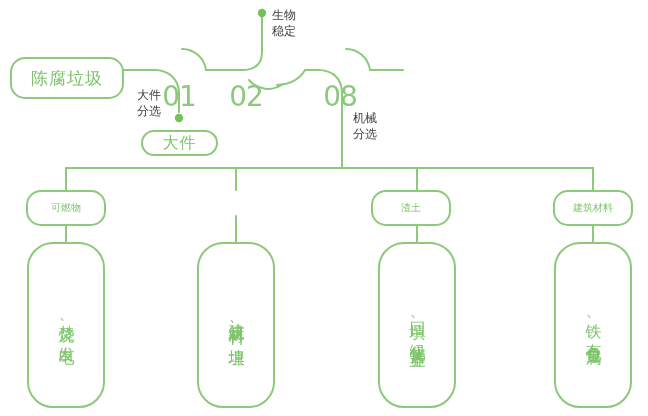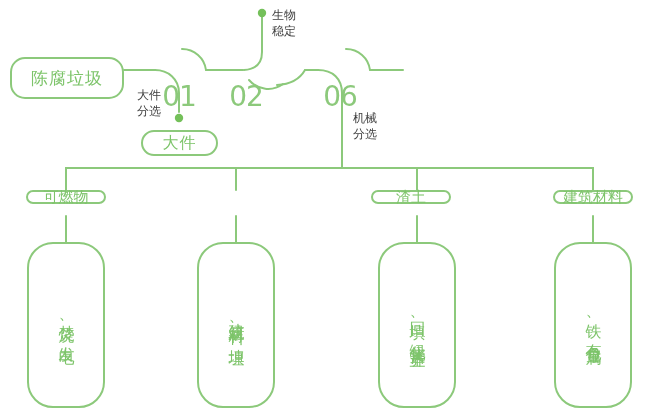--- a/index.html
+++ b/index.html
@@ -40,22 +40,22 @@
     letter-spacing: 1px;
   }
   .bulky-pill {
     left: 141px; top: 130px;
     width: 77px; height: 26px;
     font-size: 16px;
     letter-spacing: 1px;
   }
   .cat-pill {
     top: 190px;
-    width: 80px; height: 14px;
-    font-size: 15px;
+    width: 80px; height: 36px;
+    font-size: 10px;
   }
   .step-num {
     top: 54px;
     width: 40px;
     text-align: center;
     font-size: 28px;
     font-weight: 400;
     letter-spacing: -1px;
     color: #8CC97B;
     margin-top: 26px;
@@ -114,21 +114,21 @@
       <circle cx="179" cy="118" r="4.2"></circle>
     </g>
   </svg>
 
   <div class="abs pill source-pill">
     <span>陈腐垃圾</span>
   </div>
 
   <div class="abs step-num" style="left:159px;">01</div>
   <div class="abs step-num" style="left:226px;">02</div>
-  <div class="abs step-num" style="left:320px;">06</div>
+  <div class="abs step-num" style="left:320px;">08</div>
 
   <div class="abs dark-label" style="left:137px; top:87px;">大件
 分选</div>
   <div class="abs dark-label" style="left:272px; top:7px;">生物
 稳定</div>
   <div class="abs dark-label" style="left:353px; top:86px;margin-top:24px;">机械
 分选</div>
 
   <div class="abs pill bulky-pill">
     <span>大件</span>

